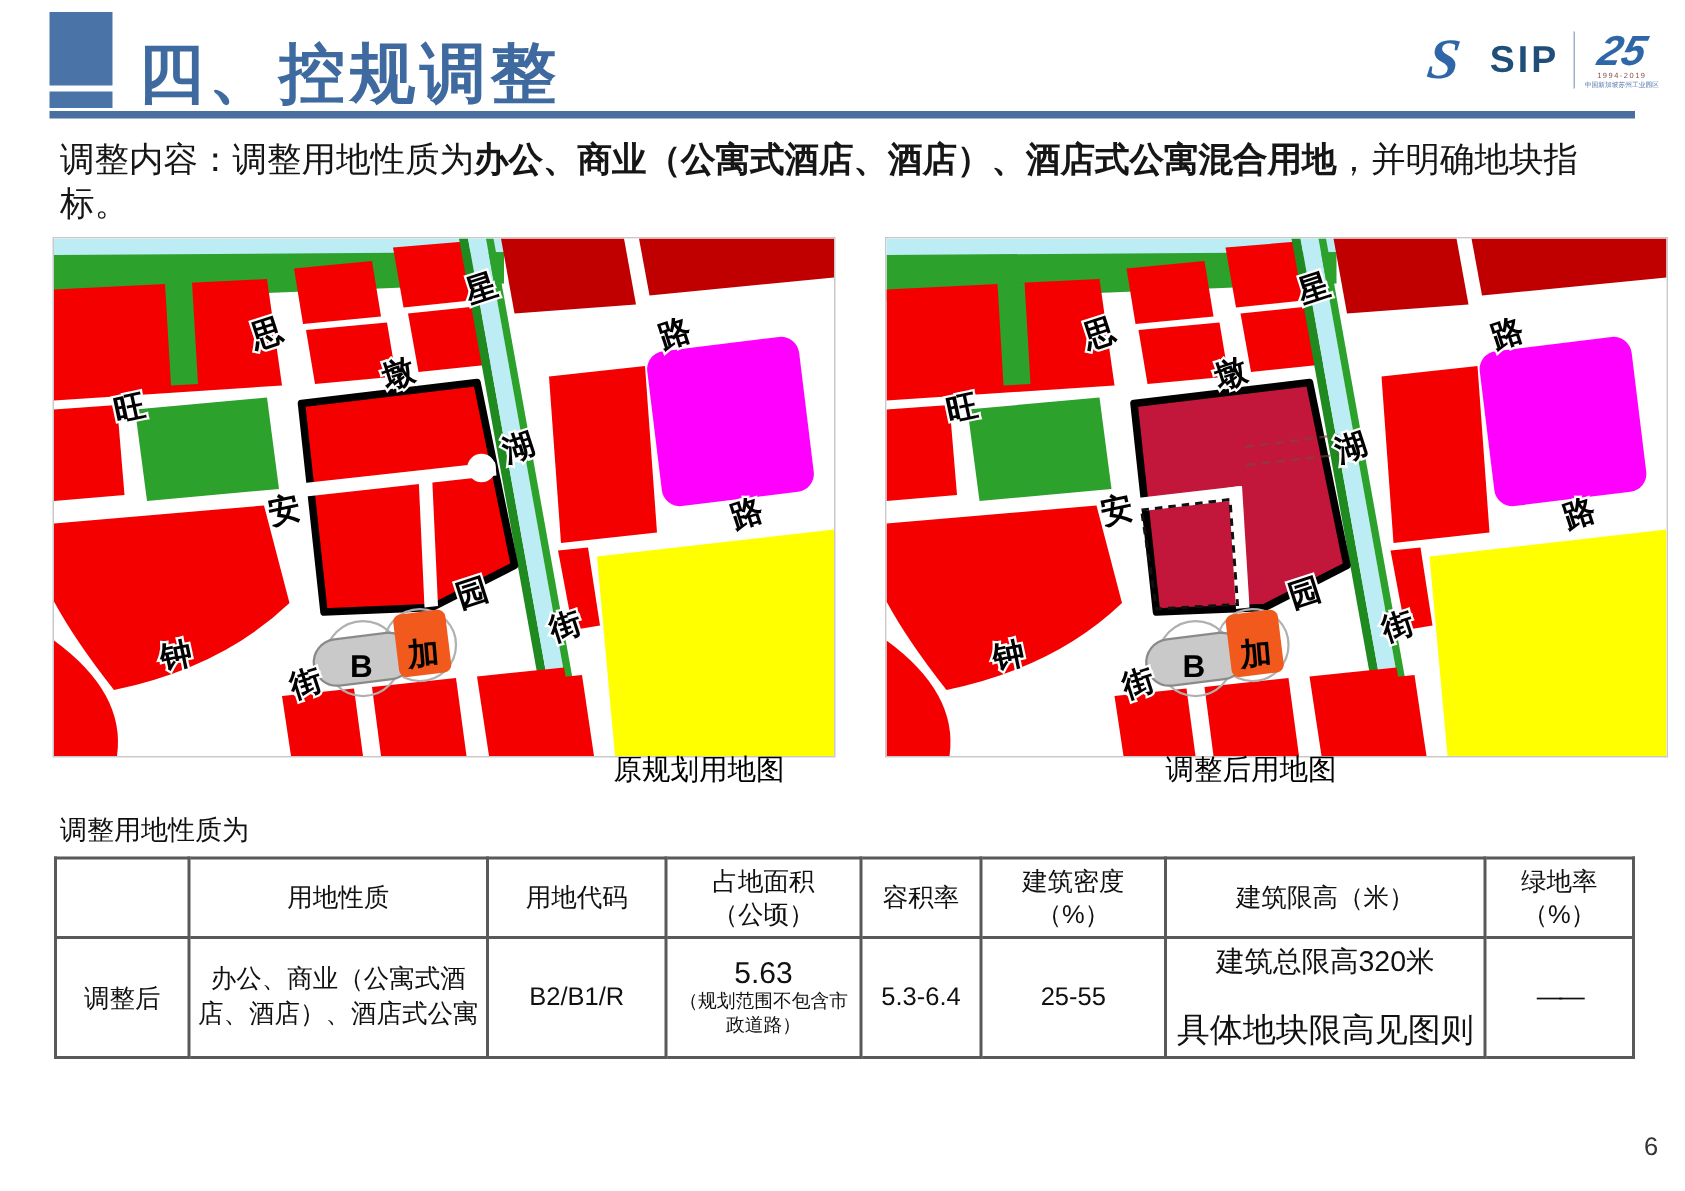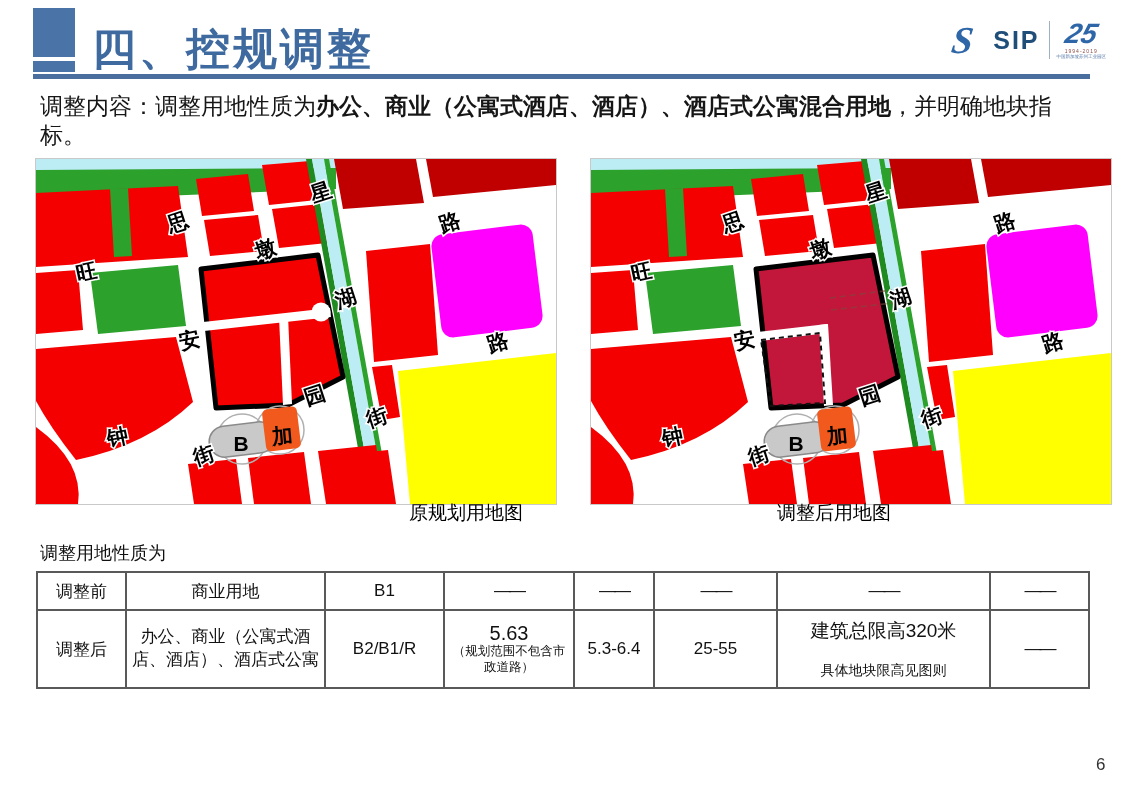--- a/index.html
+++ b/index.html
@@ -45,21 +45,21 @@
   .spec-table th{white-space:pre-line;line-height:1.25;}
   .row-header{height:53px;}
   .row-before{height:38px;}
   .row-after{height:78px;}
   .cell-code{font-weight:700;font-size:20px;color:#C00000;}
   .cell-val{font-size:18px;}
   .nature-after{font-size:18px;line-height:1.35;}
   .area-value{font-size:20px;line-height:1.1;}
   .area-note{font-size:12.5px;line-height:1.25;}
   .height-l1{font-size:19px;margin-bottom:18px;}
-  .height-l2{font-size:14px;}
+  .height-l2{font-size:22px;}
   .dash{font-size:18px;letter-spacing:-2px;}
   .pageno{position:absolute;left:1096px;top:755px;font-size:17px;color:#333;}
 </style>
 </head>
 <body>
 
 <div class="decor-square"></div>
 <div class="decor-bar"></div>
 <h1 class="page-title">四、控规调整</h1>
 <div class="logo">
@@ -180,29 +180,32 @@
     <col style="width:89px">
       <col style="width:199px">
       <col style="width:119px">
       <col style="width:130px">
     <col style="width:80px">
       <col style="width:123px">
       <col style="width:213px">
       <col style="width:99px">
   </colgroup>
   <tbody>
-  <tr class="row-before">
-    <td class="cell-val">调整前</td>
-    <td class="cell-val">商业用地</td>
-    <td class="cell-code">B1</td>
-    <td class="dash">——</td>
-    <td class="dash">——</td>
-    <td class="dash">——</td>
-    <td class="dash">——</td>
-    <td class="dash">——</td>
+      <tr class="row-header">
+    <th></th>
+    <th>用地性质</th>
+    <th>用地代码</th>
+    <th>占地面积
+（公顷）</th>
+    <th>容积率</th>
+    <th>建筑密度
+（%）</th>
+    <th>建筑限高（米）</th>
+    <th>绿地率
+（%）</th>
   </tr>
   <tr class="row-after">
     <td class="cell-val">调整后</td>
     <td class="nature-after">办公、商业（公寓式酒店、酒店）、酒店式公寓</td>
     <td class="cell-code">B2/B1/R</td>
     <td>
       <div class="area-value">5.63</div>
       <div class="area-note">（规划范围不包含市政道路）</div>
     </td>
     <td class="cell-val">5.3-6.4</td>

